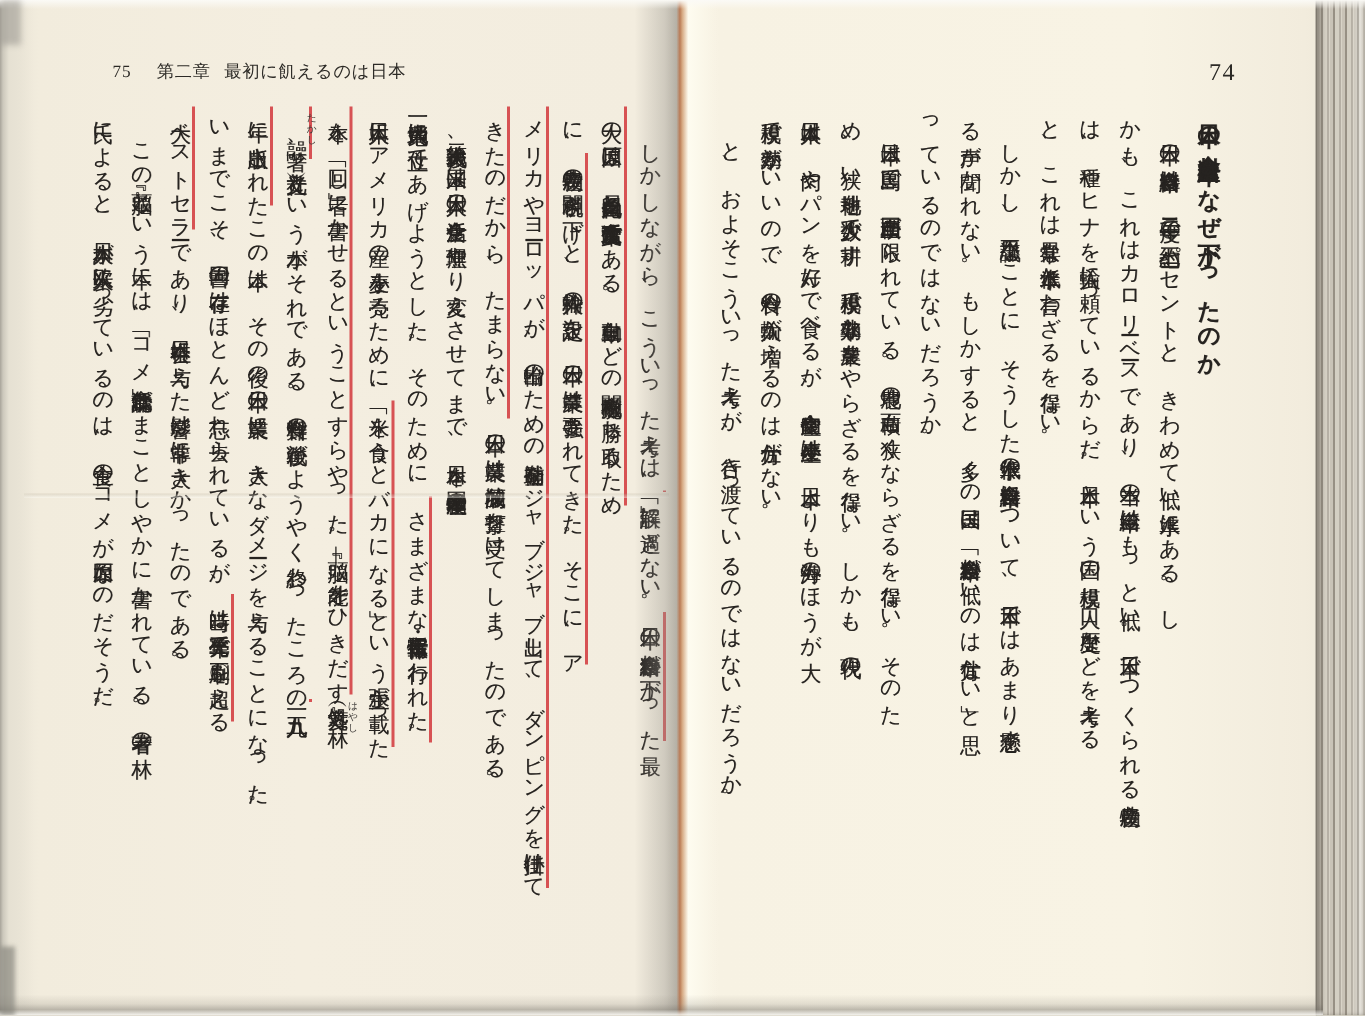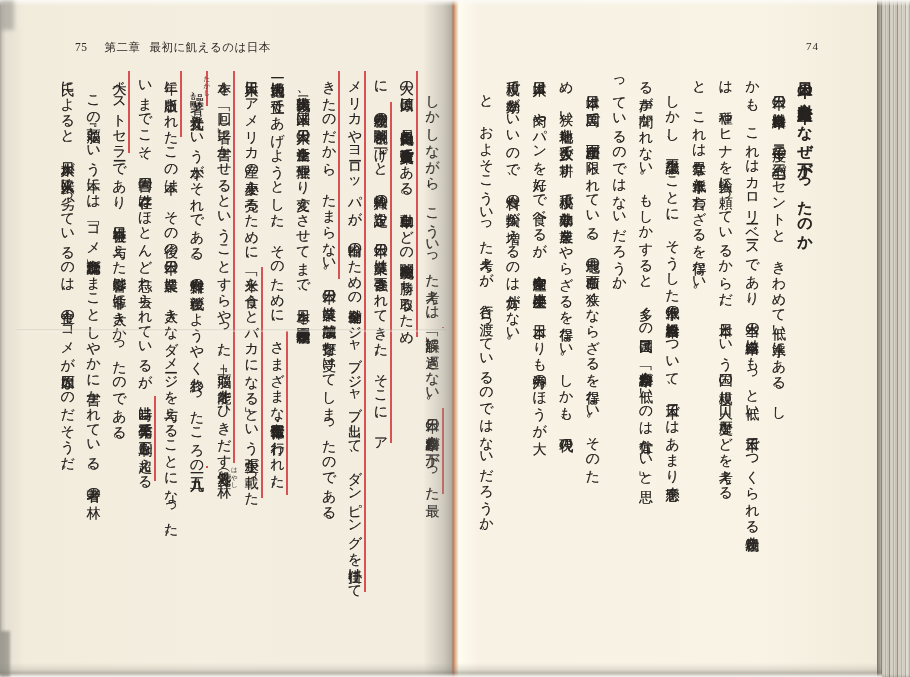--- a/index.html
+++ b/index.html
@@ -26,21 +26,21 @@
   .bottom-shade { position:absolute; left:0; right:28px; bottom:0; height:14px;
     background:linear-gradient(180deg,rgba(0,0,0,0) 0%,rgba(125,120,110,0.18) 45%,rgba(108,104,96,0.42) 72%,rgba(248,247,243,0.95) 100%); }
   .corner-tl { position:absolute; left:0; top:0; width:14px; height:30px; background:#8f8c86; opacity:0.5; filter:blur(2px); }
   .corner-bl { position:absolute; left:0; bottom:0; width:10px; height:46px; background:#838179; opacity:0.65; filter:blur(1.5px); }
   .crease { position:absolute; left:16px; top:329px; width:430px; height:3px;
     background:linear-gradient(180deg,rgba(150,138,115,0.20),rgba(255,255,250,0.45)); }
 
   .running-head { position:absolute; left:75px; top:40px; font-size:11.5px; color:#2c2a26; letter-spacing:0.5px; white-space:nowrap; }
   .running-head .rh-num { margin-right:17px; }
   .running-head .rh-chap { margin-right:9px; }
-  .pagenum-right { position:absolute; left:806px; top:40px; font-size:11px; color:#2c2a26; letter-spacing:1px; }
+  .pagenum-right { position:absolute; left:806px; top:40px; font-size:16px; color:#2c2a26; letter-spacing:1px; }
 
   .cols { position:absolute; writing-mode:vertical-rl; text-orientation:mixed;
     color:#262320; text-shadow:0.3px 0 0.3px rgba(45,40,35,0.5); }
   .cols .col { margin:0; }
   .cols-right { top:71px; right:92px; width:347px; height:598px; font-size:14px; letter-spacing:0.35px; }
   .cols-right .col { line-height:26.6px; }
   .cols-left  { top:71px; right:465px; width:389px; height:598px; font-size:14px; letter-spacing:0.35px; }
   .cols-left .col { line-height:25.85px; }
   .col.heading { font-family:"Liberation Sans", sans-serif; font-weight:700; font-size:15px; letter-spacing:1.1px; }
 

